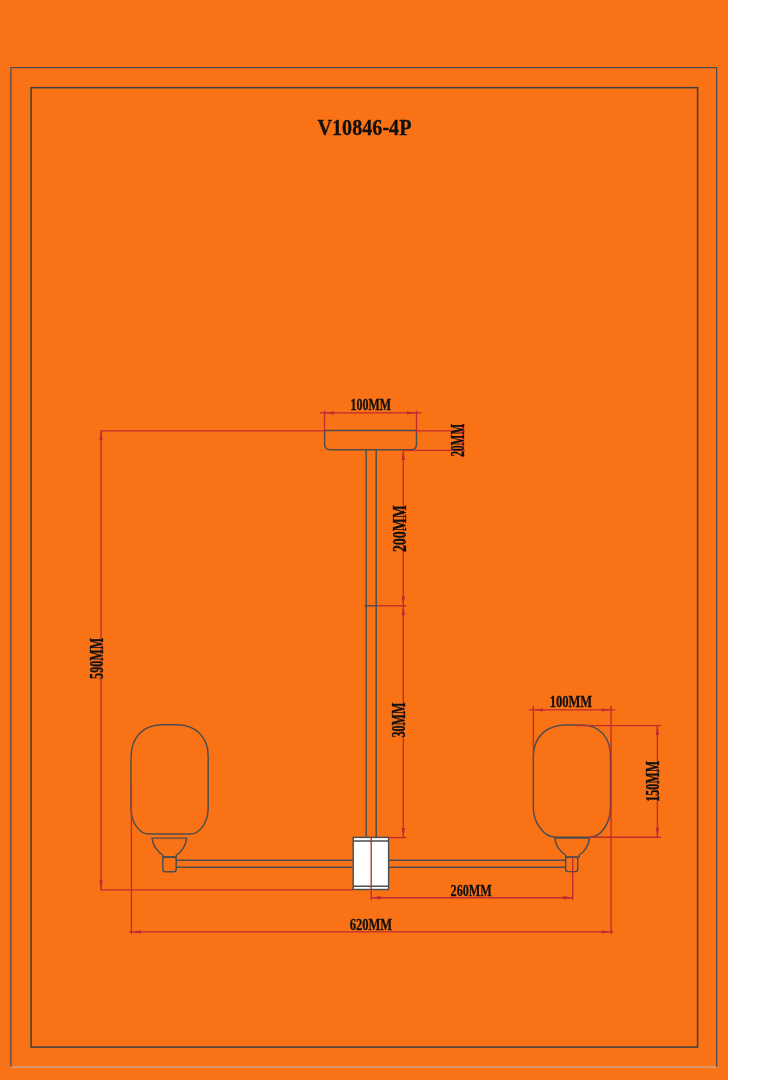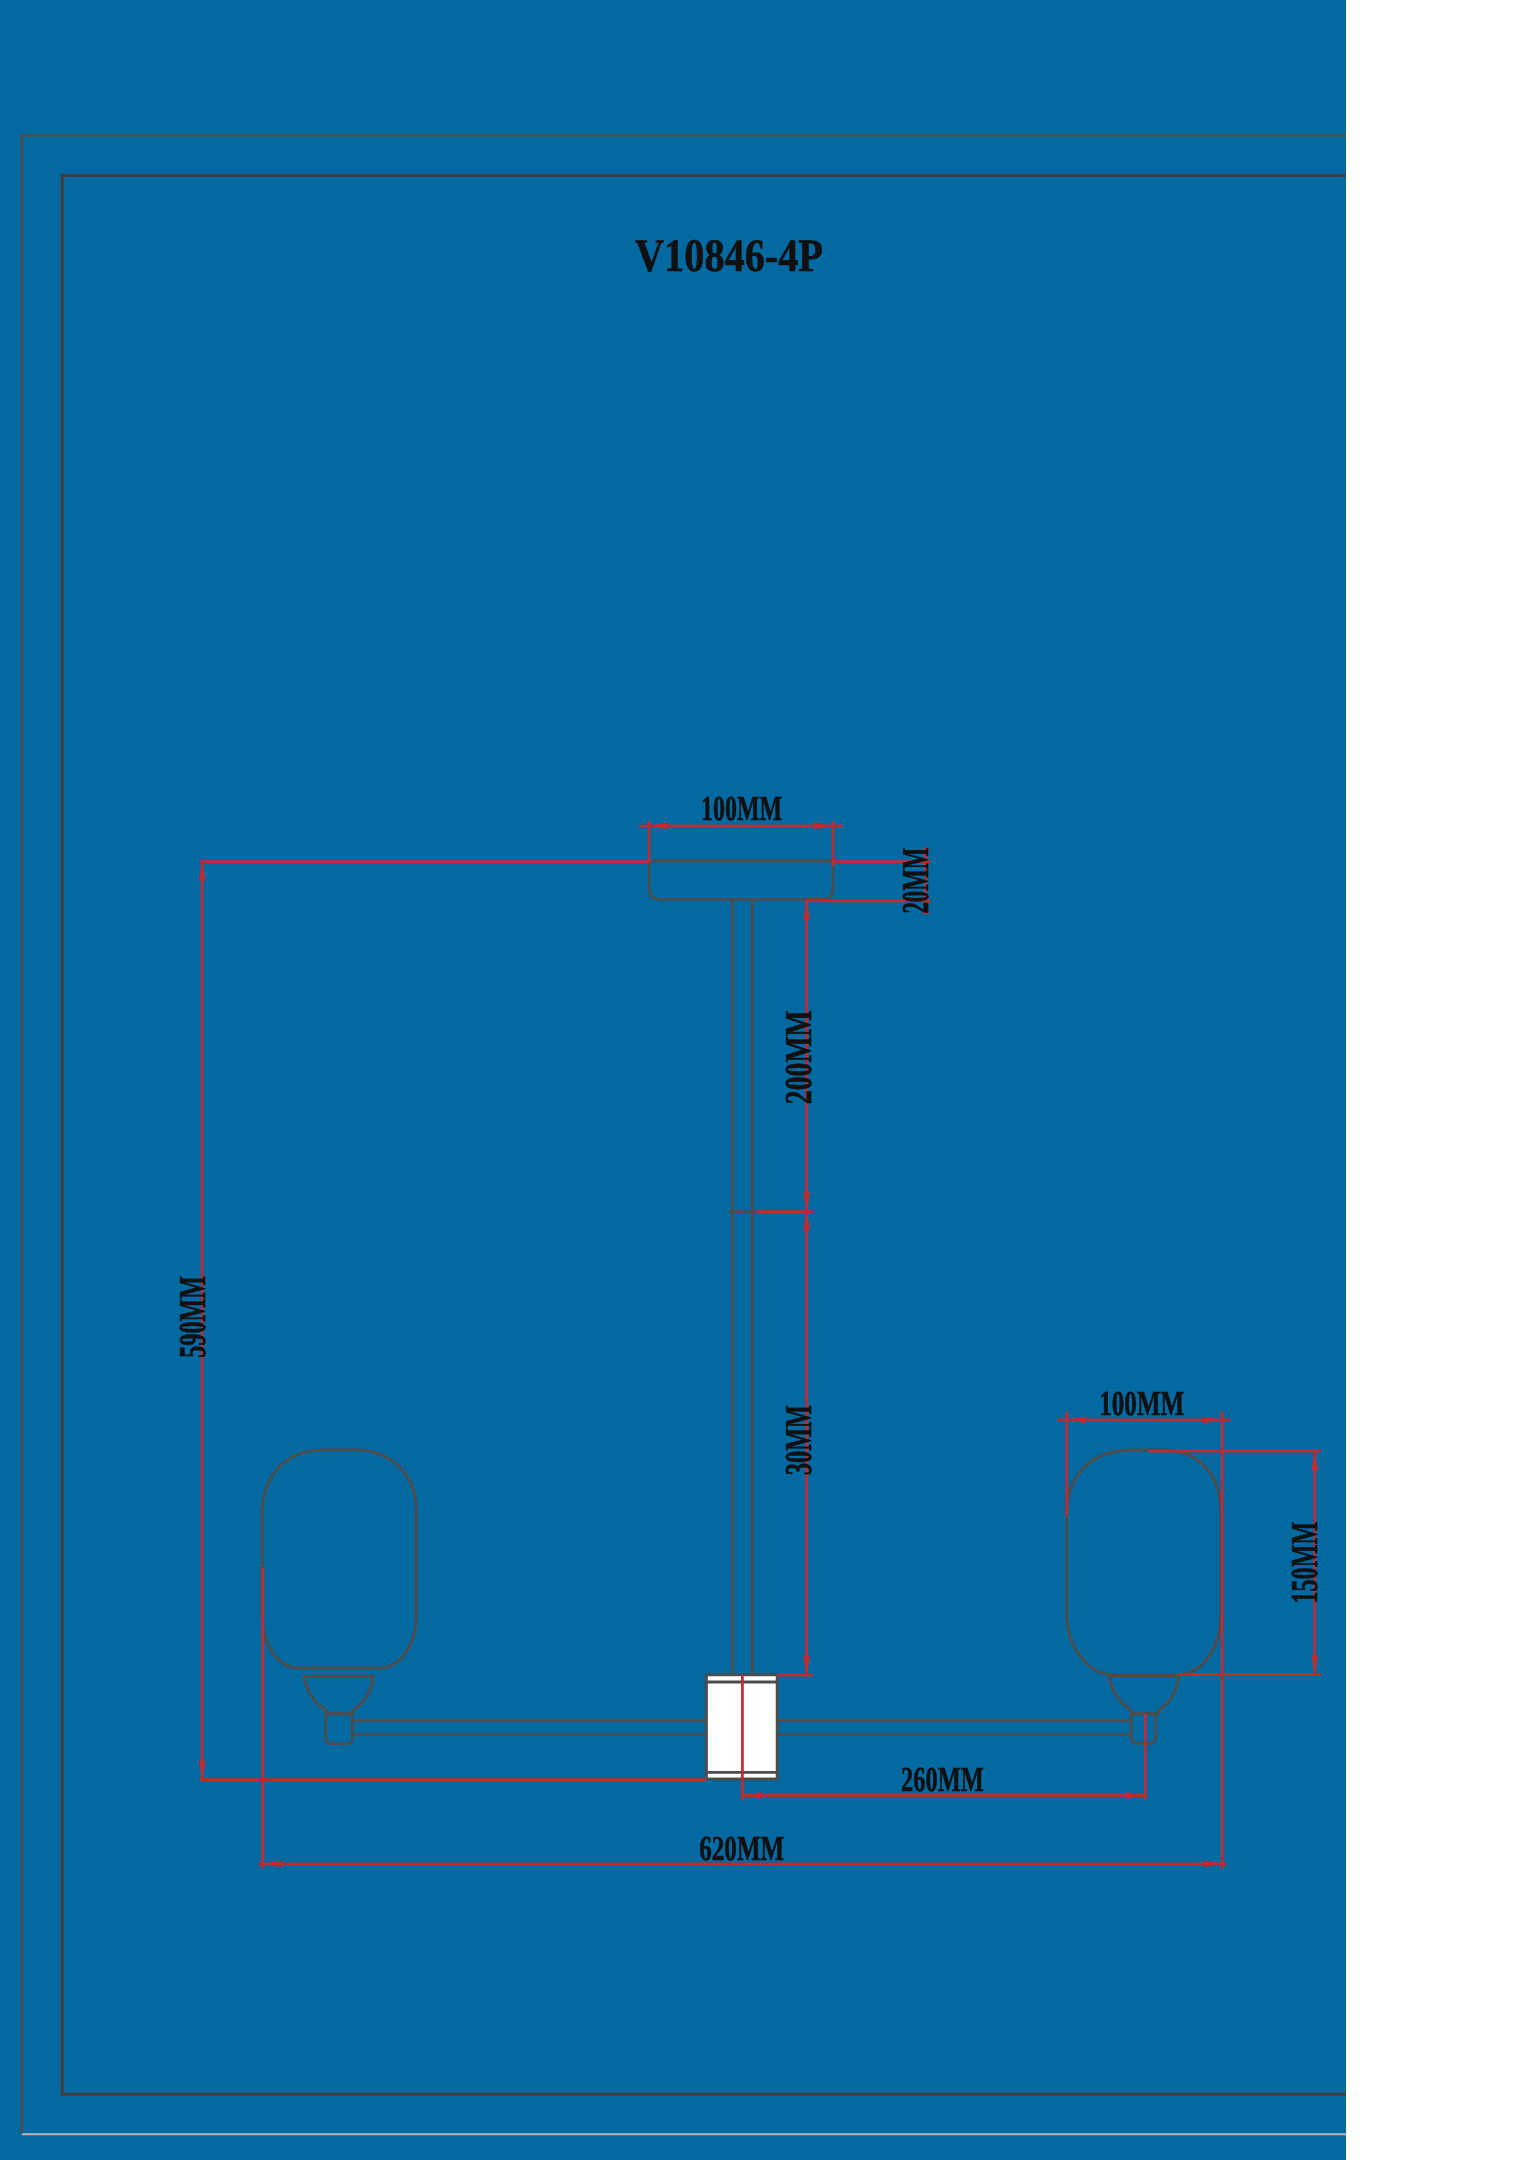--- a/index.html
+++ b/index.html
@@ -1,16 +1,16 @@
 <!DOCTYPE html>
 <html><head>
 <meta charset="utf-8">
 <style>
   html,body{margin:0;padding:0;background:#ffffff;}
-  #page{position:relative;width:673px;height:1080px;background:#0369a1;overflow:hidden;}
+  #page{position:relative;width:728px;height:1080px;background:#f97316;overflow:hidden;}
   svg{position:absolute;left:0;top:0;filter:blur(0.38px);}
   text{font-family:"Liberation Serif", serif;font-weight:bold;fill:#101010;stroke:#101010;stroke-width:0.3;}
 </style>
 </head>
 <body>
 <div id="page">
 <svg width="763" height="1080" viewBox="0 0 763 1080">
 
   <path d="M10.9,1066.7 V67.7 H716.6 V1066.7" fill="none" stroke="#4c4c4c" stroke-width="1.3"></path>
   <path d="M10.9,1067.1 H716.6" fill="none" stroke="#b9b9b9" stroke-width="1"></path>

